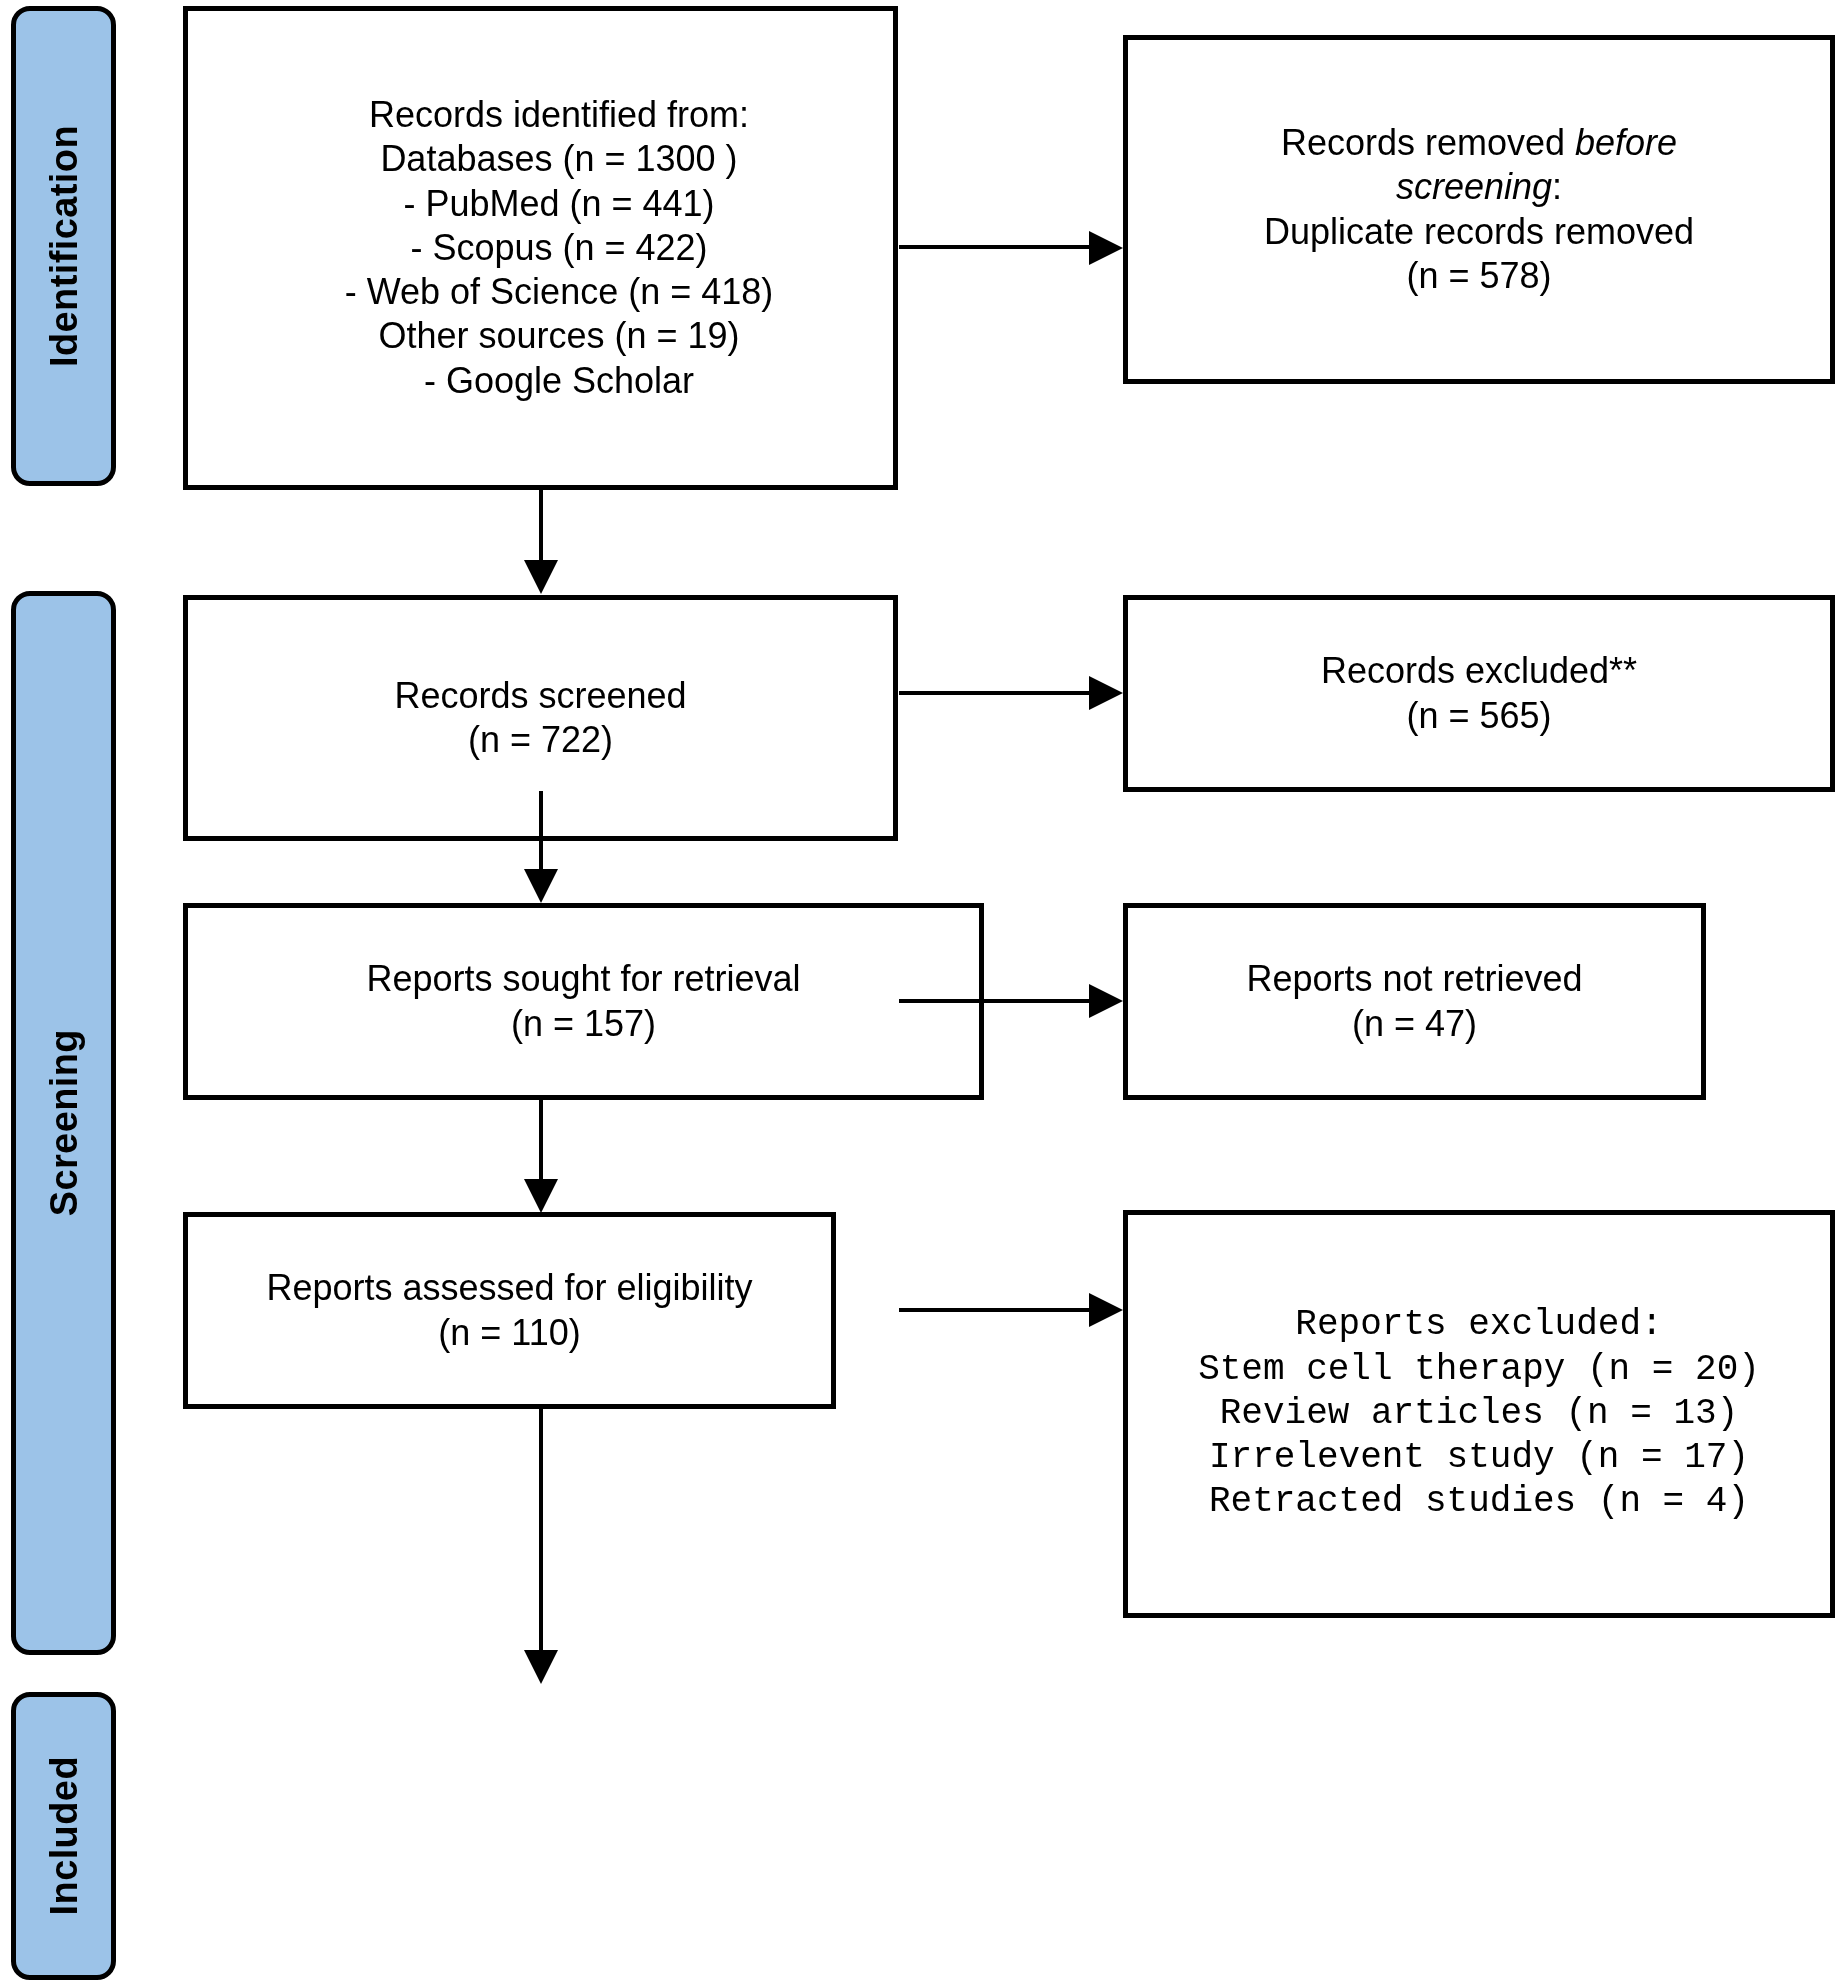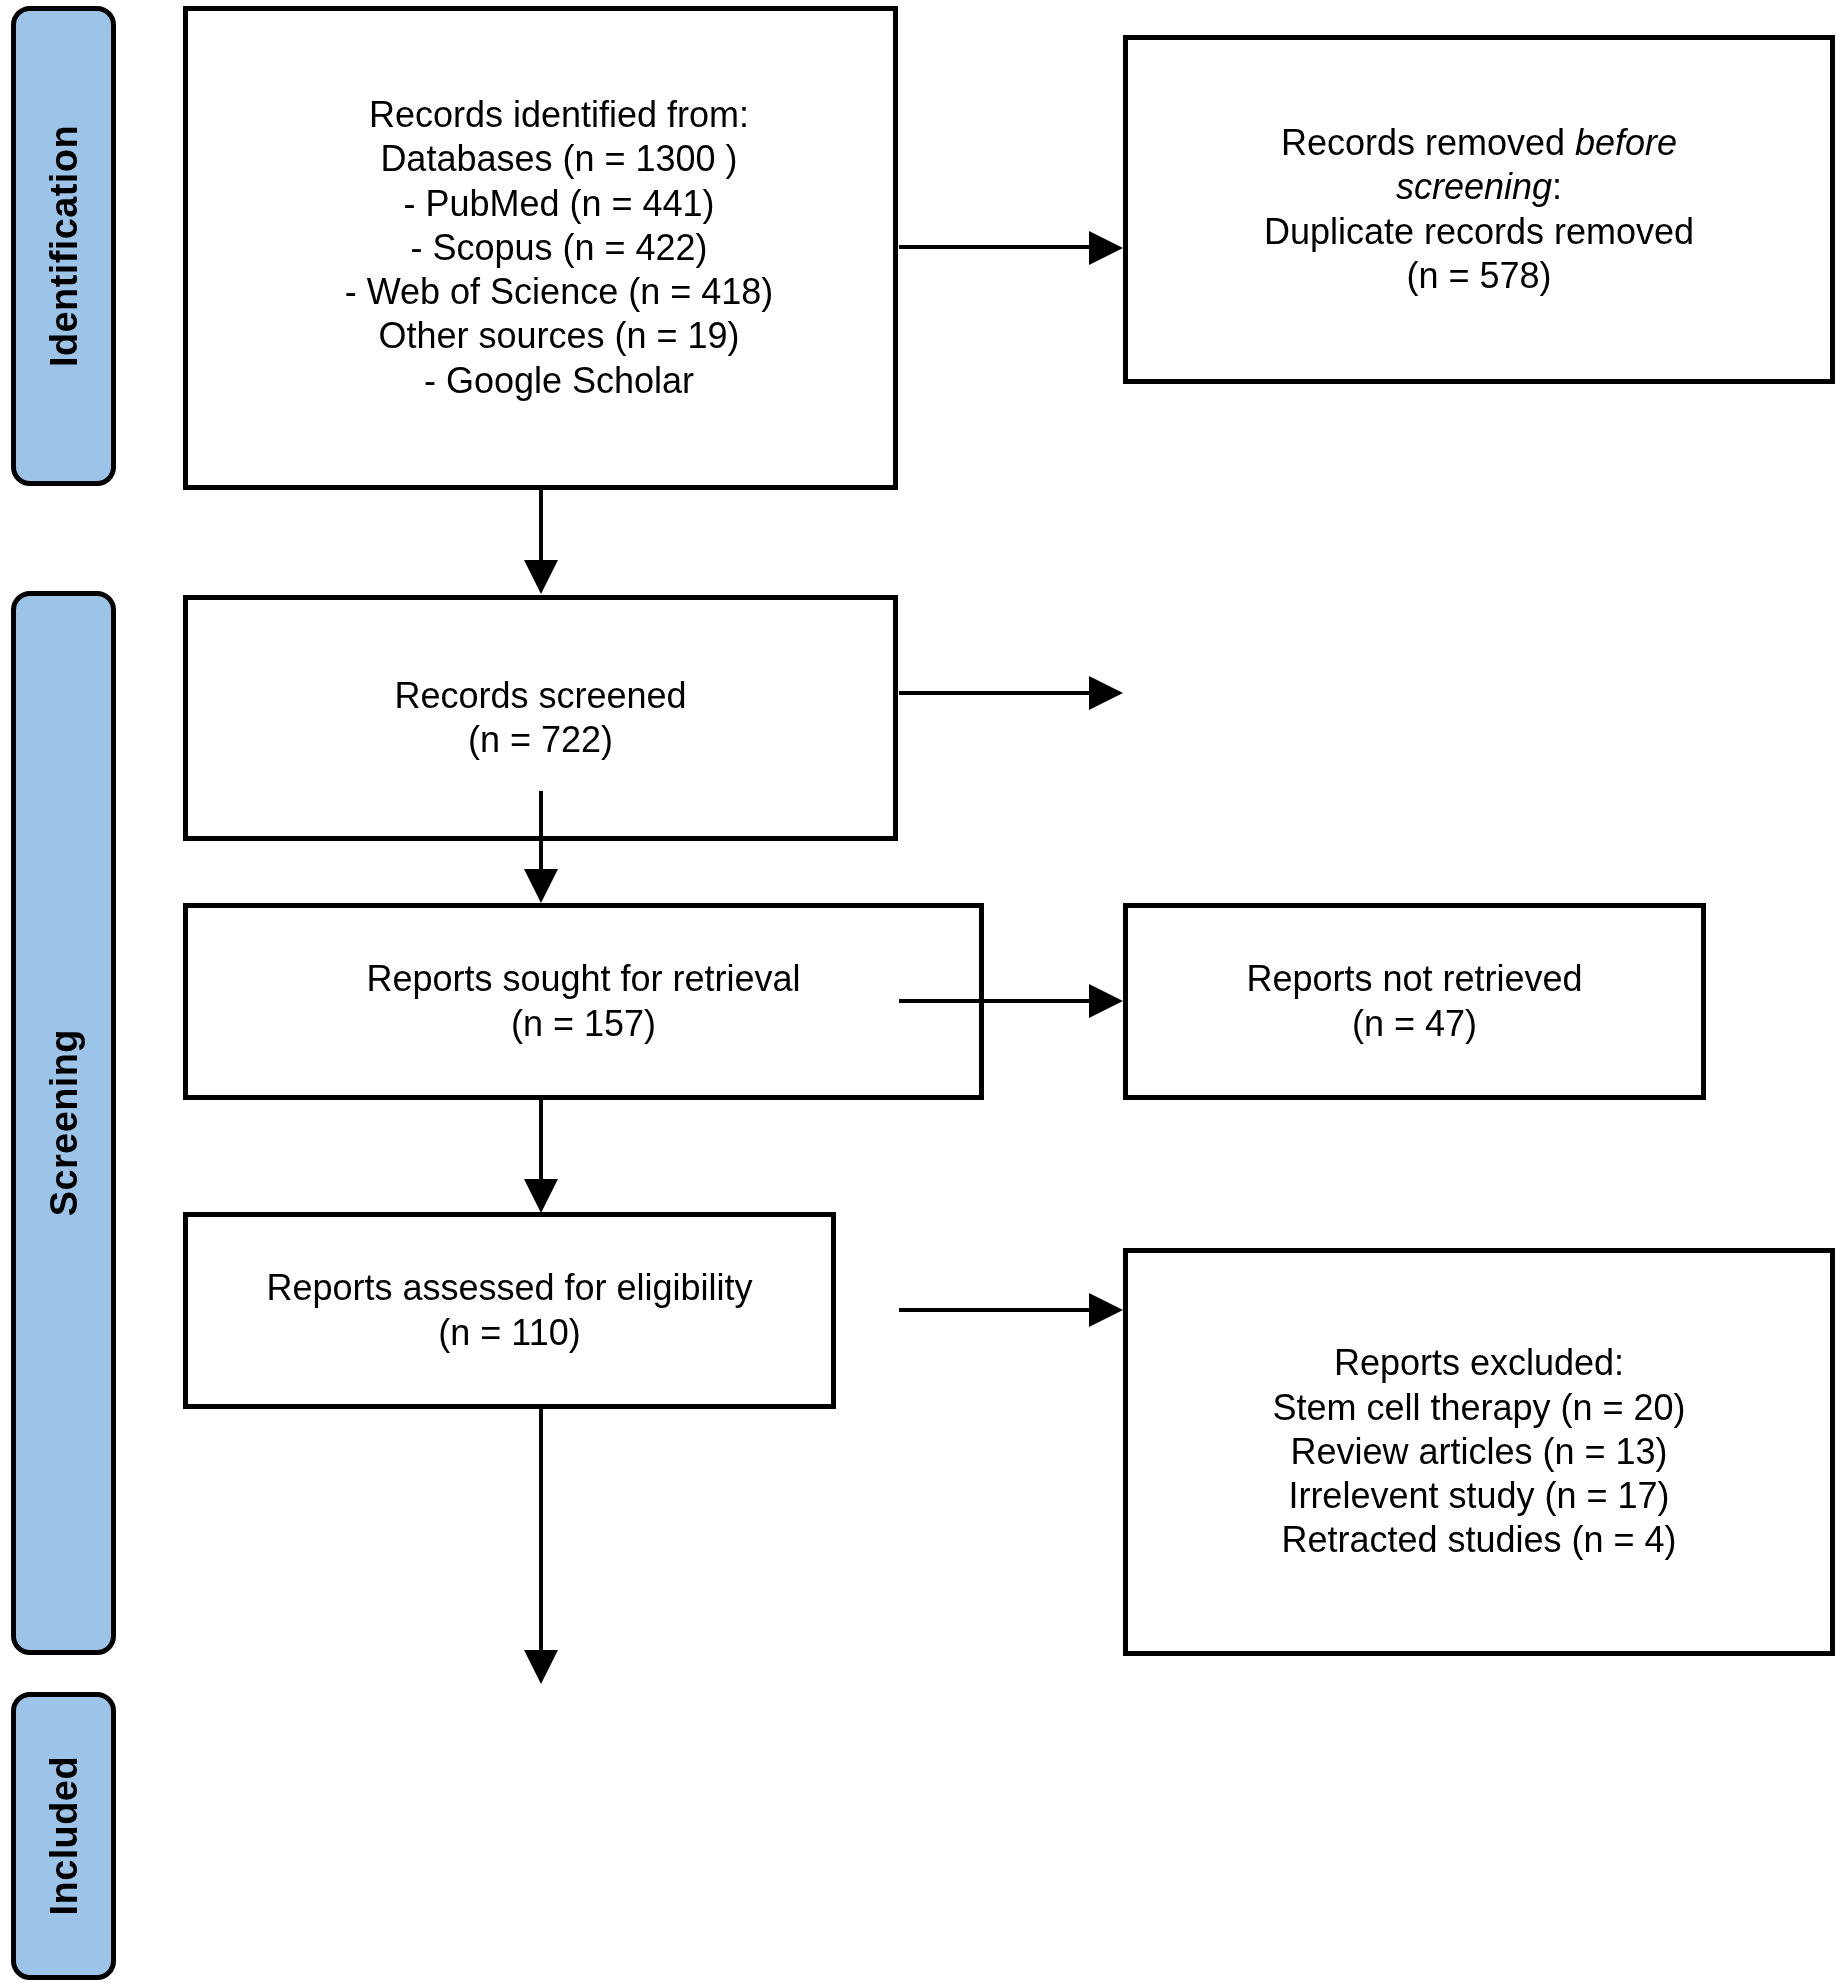--- a/index.html
+++ b/index.html
@@ -126,20 +126,24 @@
   <div class="arrow-right" style="left:1089px; top:231px;"></div>
 
   <div class="vline" style="left:539px; top:490px; width:4.4px; height:74px;"></div>
   <div class="arrow-down" style="left:524px; top:560px;"></div>
 
   <div class="node" style="left:183px; top:595px; width:715px; height:246px;">
     <div class="node-text">Records screened
 (n = 722)</div>
   </div>
 
+  <div class="node" style="left:1123px; top:595px; width:712px; height:197px;">
+    <div class="node-text">Records excluded**
+(n = 565)</div>
+  </div>
 
   <div class="hline" style="left:899px; top:691px; width:191px;"></div>
   <div class="arrow-right" style="left:1089px; top:676px;"></div>
 
   <div class="vline" style="left:539px; top:791px; width:4.4px; height:80px;"></div>
   <div class="arrow-down" style="left:524px; top:869px;"></div>
 
   <div class="node" style="left:183px; top:903px; width:801px; height:197px;">
     <div class="node-text">Reports sought for retrieval
 (n = 157)</div>
@@ -154,21 +158,21 @@
   <div class="arrow-right" style="left:1089px; top:984px;"></div>
 
   <div class="vline" style="left:539px; top:1100px; width:4.4px; height:81px;"></div>
   <div class="arrow-down" style="left:524px; top:1179px;"></div>
 
   <div class="node" style="left:183px; top:1212px; width:653px; height:197px;">
     <div class="node-text">Reports assessed for eligibility
 (n = 110)</div>
   </div>
 
-  <div class="node" style="left:1123px; top:1248px; width:712px; height:408px;">
+  <div class="node" style="left:1123px; top:1210px; width:712px; height:408px;font-family:Liberation Mono, monospace;">
     <div class="node-text">Reports excluded:
 Stem cell therapy (n = 20)
 Review articles (n = 13)
 Irrelevent study (n = 17)
 Retracted studies (n = 4)</div>
   </div>
 
   <div class="hline" style="left:899px; top:1308px; width:191px;"></div>
   <div class="arrow-right" style="left:1089px; top:1293px;"></div>
 

